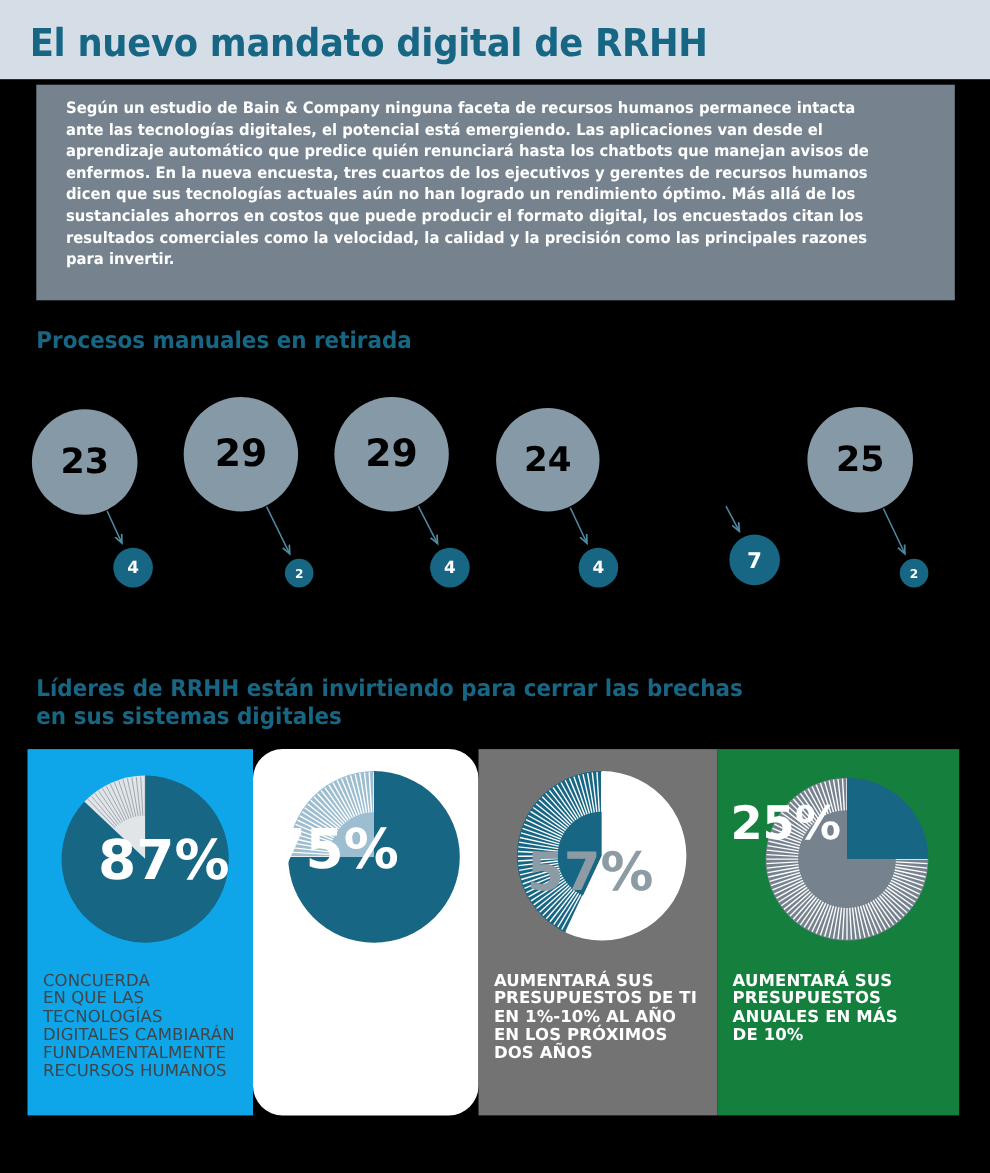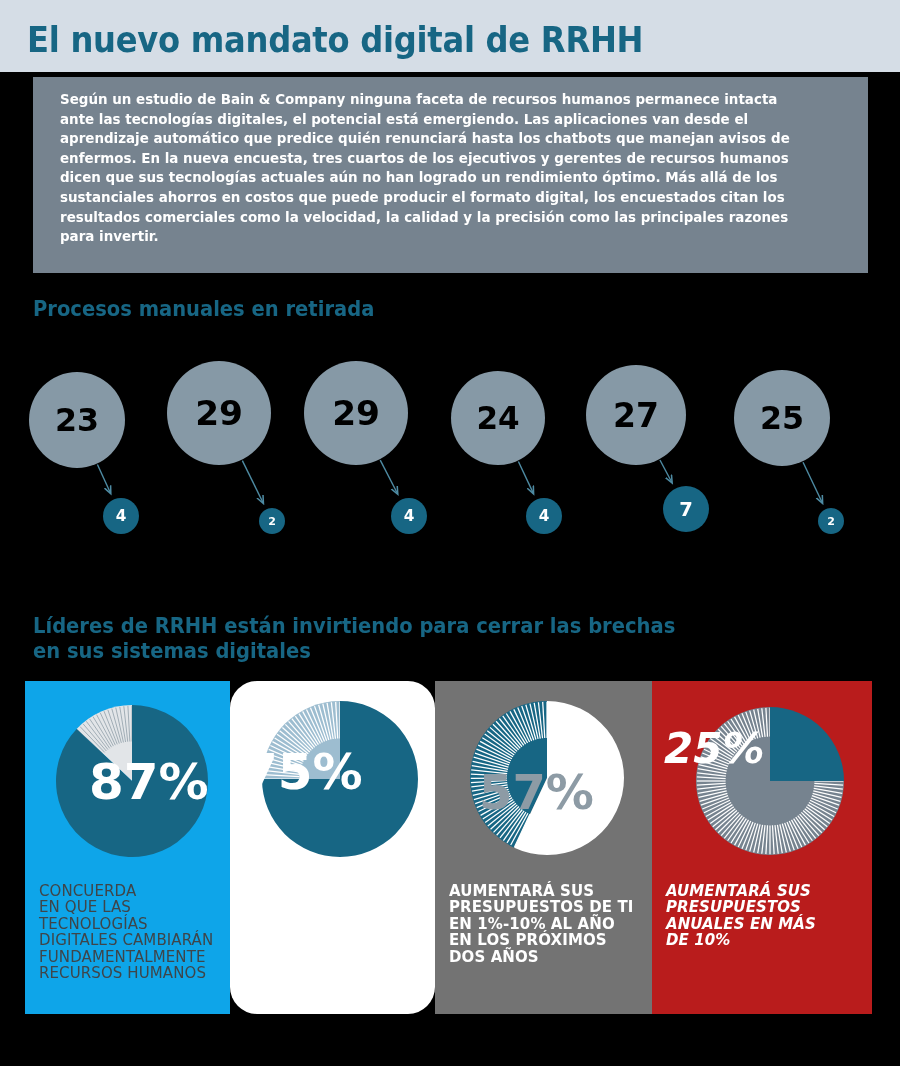--- a/index.html
+++ b/index.html
@@ -136,23 +136,20 @@
         <span>29</span>
       </div>
       <div class="small-circle" style="left: 391px; top: 143px; width: 36px; height: 36px; background: rgb(23, 102, 132); font-size: 15.3px;">
         <span>4</span>
       </div>
       <div class="big-circle" style="left: 451px; top: 16px; width: 94px; height: 94px; background: rgb(134, 153, 166); font-size: 31.02px;">
         <span>24</span>
       </div>
       <div class="small-circle" style="left: 526px; top: 143px; width: 36px; height: 36px; background: rgb(23, 102, 132); font-size: 15.3px;">
         <span>4</span>
-      </div>
-      <div class="big-circle" style="left: 586px; top: 10px; width: 100px; height: 100px; background: rgb(134, 153, 166); font-size: 33px;">
-        <span>27</span>
       </div>
       <div class="small-circle" style="left: 663px; top: 131px; width: 46px; height: 46px; background: rgb(23, 102, 132); font-size: 19.55px;">
         <span>7</span>
       </div>
       <div class="big-circle" style="left: 734px; top: 15px; width: 96px; height: 96px; background: rgb(134, 153, 166); font-size: 31.68px;">
         <span>25</span>
       </div>
       <div class="small-circle" style="left: 818px; top: 153px; width: 26px; height: 26px; background: rgb(23, 102, 132); font-size: 11.05px;">
         <span>2</span>
       </div>
@@ -287,21 +284,21 @@
             </g>
             <path d="M 112 97 L 112 20 A 77 77 0 1 1 79.2149945494894 166.6716830398835 Z" fill="#ffffff"></path>
             <text x="44" y="128" fill="#8d9ba5" font-size="48" font-weight="bold" font-family="&quot;DejaVu Sans&quot;, sans-serif">57%</text>
           </svg></div>
         <div class="panel-caption cap-white">AUMENTARÁ SUS
 PRESUPUESTOS DE TI
 EN 1%-10% AL AÑO
 EN LOS PRÓXIMOS
 DOS AÑOS</div>
       </div>
-      <div class="panel" style="width: 220px; background: #b91c1c; font-style: italic;">
+      <div class="panel" style="width: 220px; background: #15803d;">
         <div class="panel-chart"><svg width="220" height="192">
             <path d="M 118 100 L 192 100 A 74 74 0 1 1 118.00012915436461 26.000000000112706 Z" fill="#76838f"></path>
             <g>
               <line x1="162.4" y1="100" x2="191.26" y2="100" stroke="#ffffff" stroke-width="1.25"></line>
               <line x1="162.33015058679106" y1="102.48952785733131" x2="191.14474846820525" y2="104.10772096459667" stroke="#ffffff" stroke-width="1.25"></line>
               <line x1="162.12082211925997" y1="104.97122273898687" x2="190.79935649677896" y2="108.20251751932834" stroke="#ffffff" stroke-width="1.25"></line>
               <line x1="161.77267322220968" y1="107.4372763147303" x2="190.22491081664595" y2="112.27150591930499" stroke="#ffffff" stroke-width="1.25"></line>
               <line x1="161.28679930087296" y1="109.87992946766036" x2="189.42321884644042" y2="116.3018836216396" stroke="#ffffff" stroke-width="1.25"></line>
               <line x1="160.66472909436243" y1="112.2914967072633" x2="188.39680300569802" y2="120.28096956698445" stroke="#ffffff" stroke-width="1.25"></line>
               <line x1="159.9084198656915" y1="114.66439035080941" x2="187.14889277839103" y2="124.19624407883553" stroke="#ffffff" stroke-width="1.25"></line>

